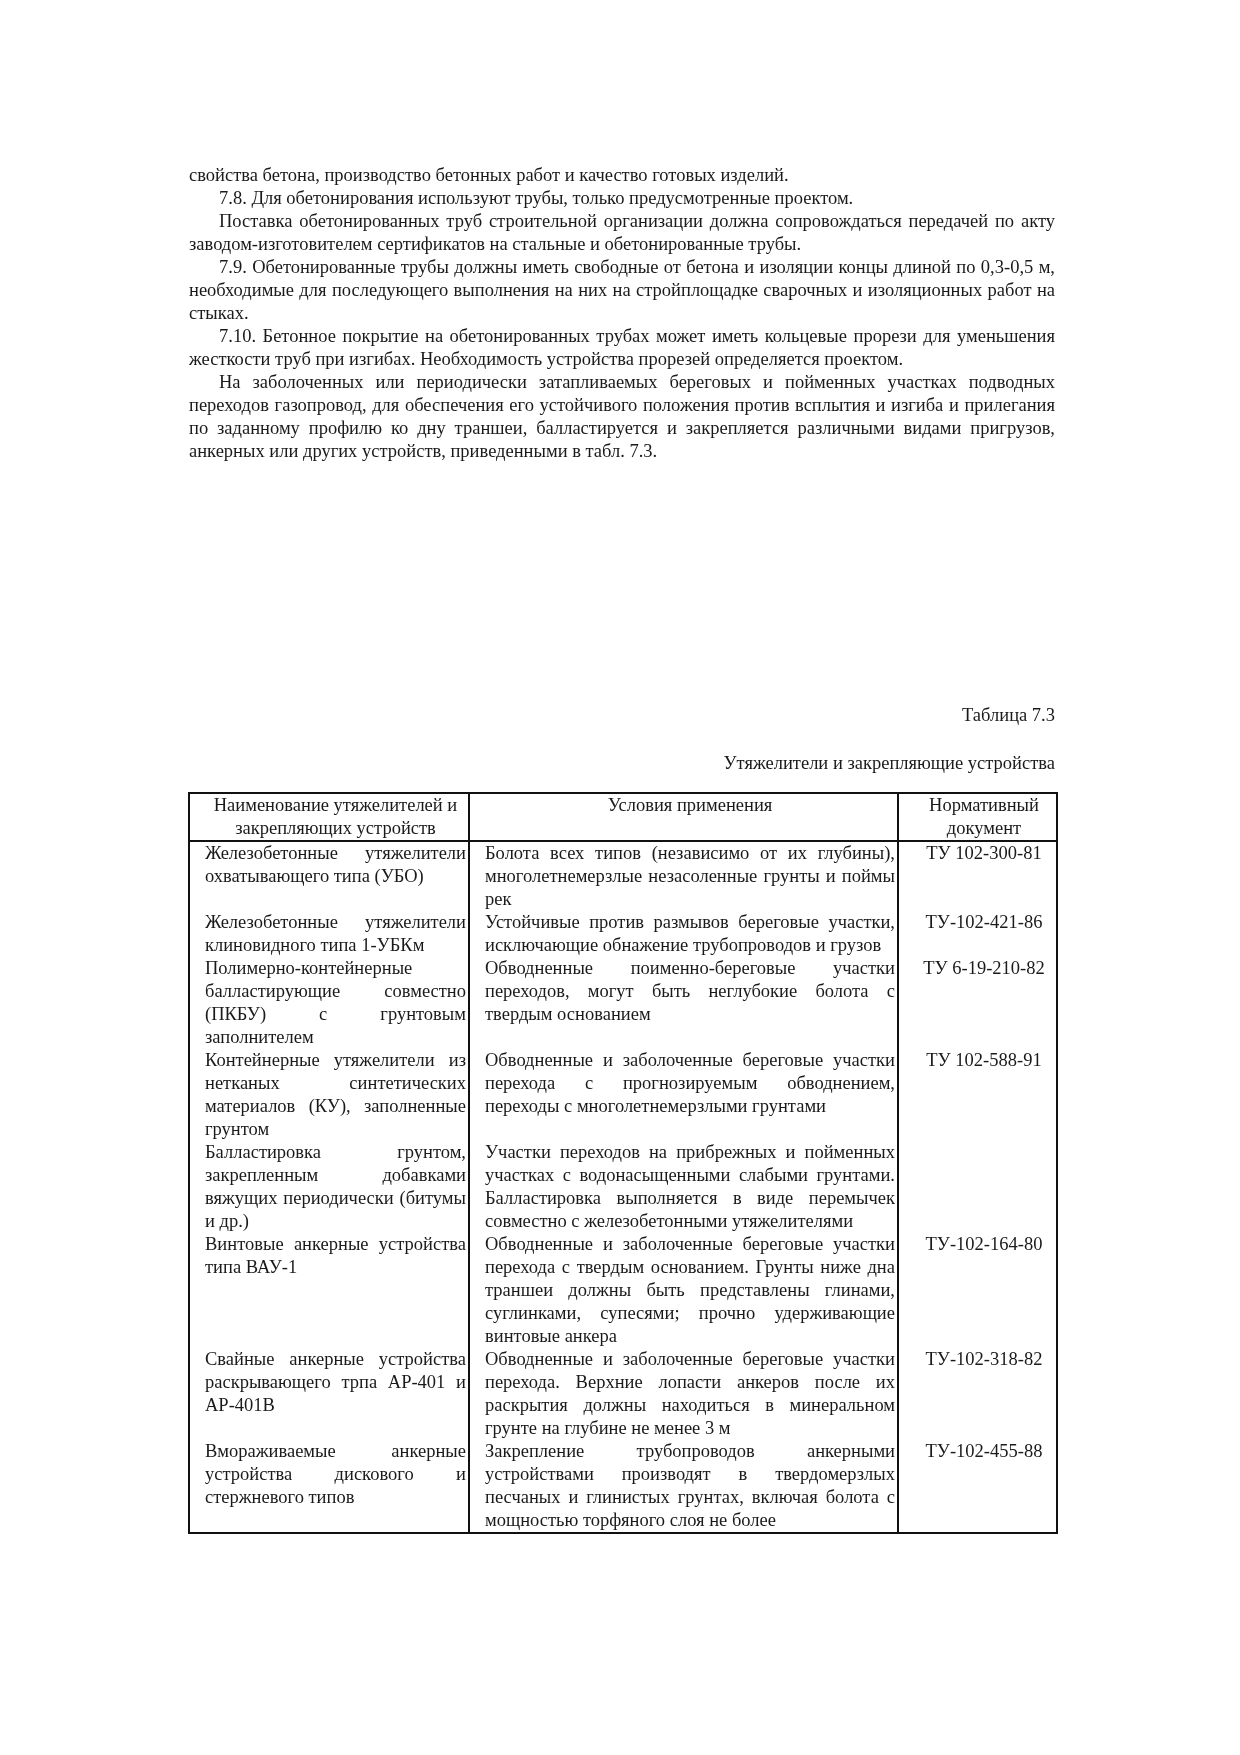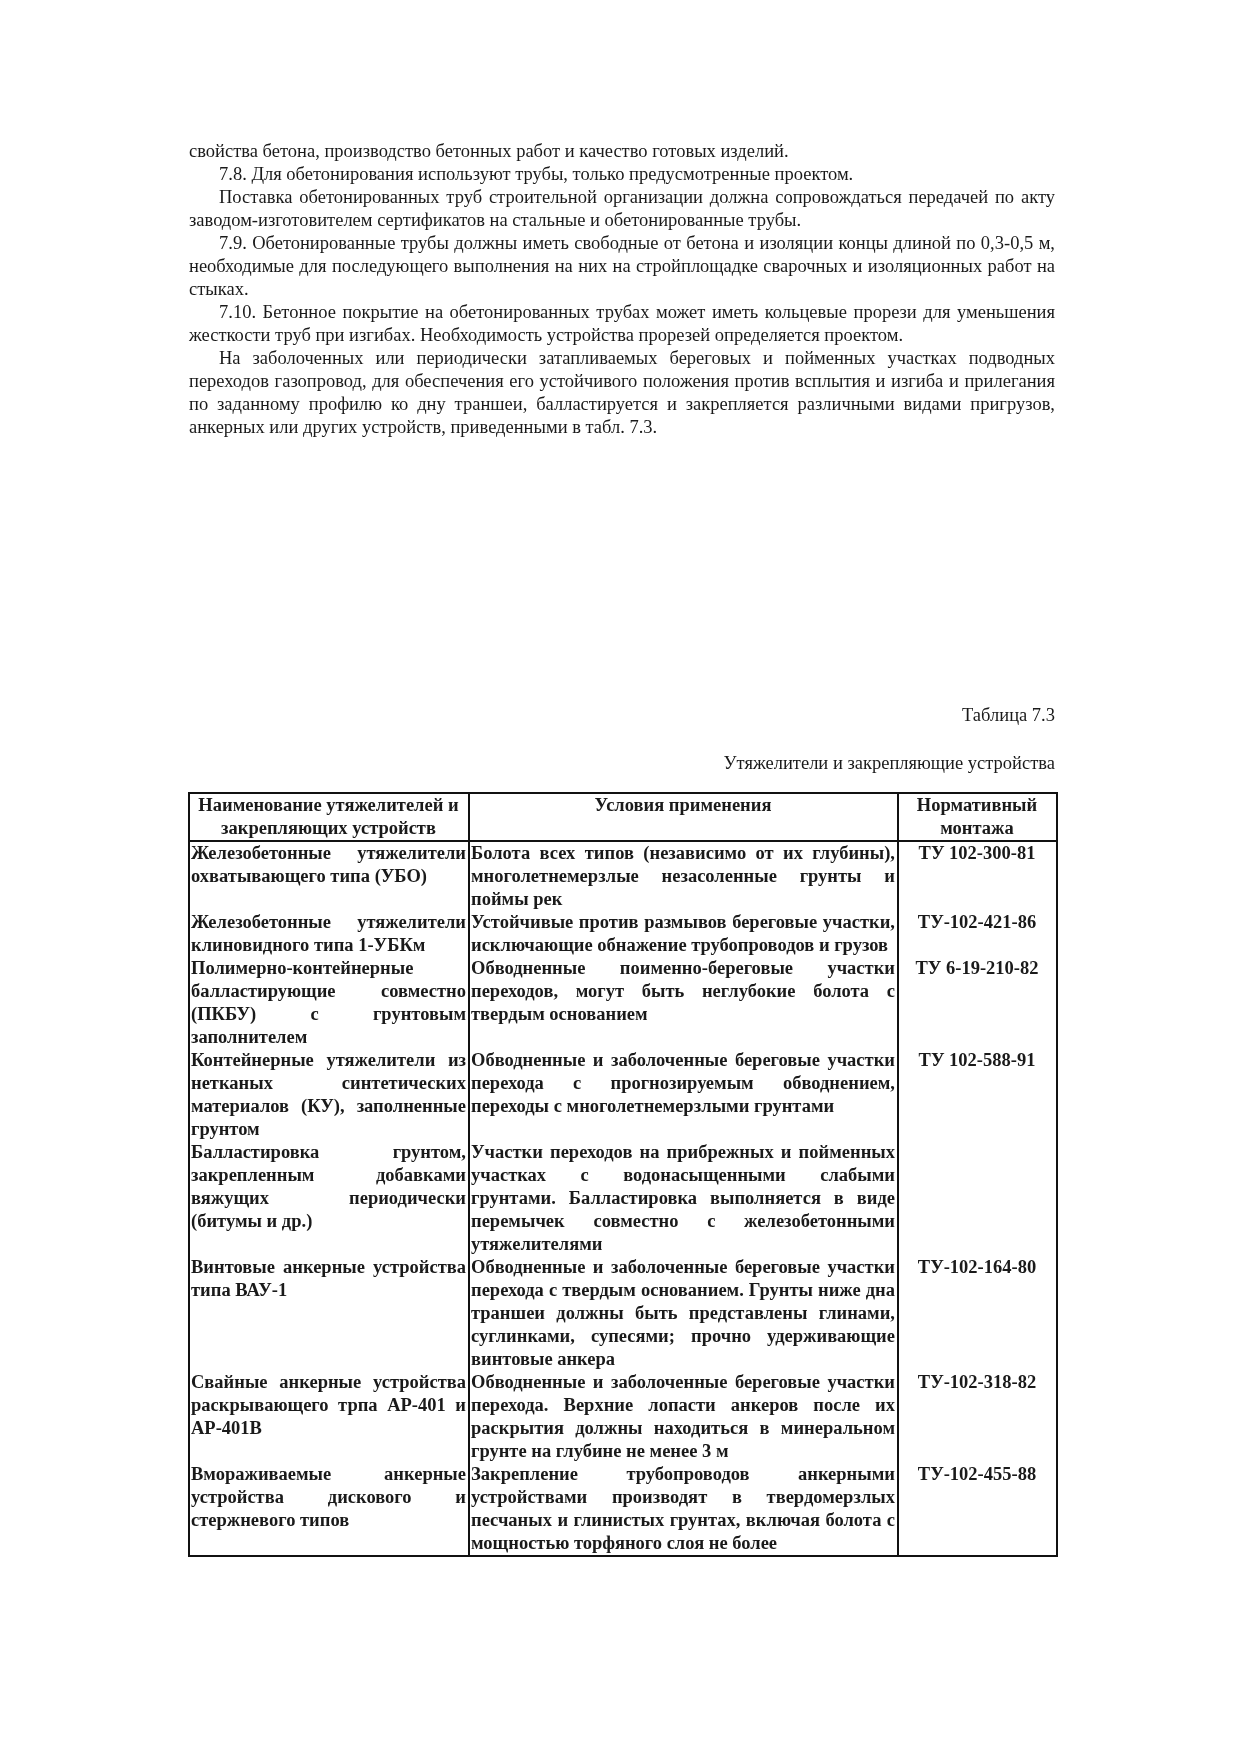--- a/index.html
+++ b/index.html
@@ -12,21 +12,21 @@
       height: 1755px;
       position: relative;
       font-family: "Liberation Serif", serif;
       color: #1a1a1a;
       font-size: 18.5px;
       line-height: 23px;
     }
     .page {
       position: absolute;
       left: 189px;
-      top: 140px;
+      top: 164px;
       width: 866px;
     }
     .para {
       margin: 0;
       text-align: justify;
       text-indent: 30px;
     }
     .para.noindent { text-indent: 0; }
     .table-caption {
       position: absolute;
@@ -46,23 +46,23 @@
       left: 188px;
       top: 792px;
       width: 868px;
       border-collapse: collapse;
       table-layout: fixed;
       border: 2px solid #111;
     }
     table.data th, table.data td {
       border-left: 2px solid #111;
       border-right: 2px solid #111;
-      padding: 0 2px 0 1px;
+      padding: 0 2px 0 15px;
       vertical-align: top;
-      font-weight: bold;
+      font-weight: normal;
       line-height: 23px;
     }
     table.data thead th {
       text-align: center;
       border-bottom: 2px solid #111;
     }
     table.data td.name, table.data td.cond {
       text-align: justify;
       text-align-last: left;
     }
@@ -91,21 +91,21 @@
 <table class="data">
   <colgroup>
     <col class="c1">
       <col class="c2">
       <col class="c3">
   </colgroup>
   <thead>
     <tr>
       <th>Наименование утяжелителей и закрепляющих устройств</th>
       <th>Условия применения</th>
-      <th>Нормативный монтажа</th>
+      <th>Нормативный документ</th>
     </tr>
   </thead>
   <tbody>
     <tr>
       <td class="name">Железобетонные утяжелители охватывающего типа (УБО)</td>
       <td class="cond">Болота всех типов (независимо от их глубины), многолетнемерзлые незасоленные грунты и поймы рек</td>
       <td class="doc">ТУ 102-300-81</td>
     </tr>
     <tr>
       <td class="name">Железобетонные утяжелители клиновидного типа 1-УБКм</td>

